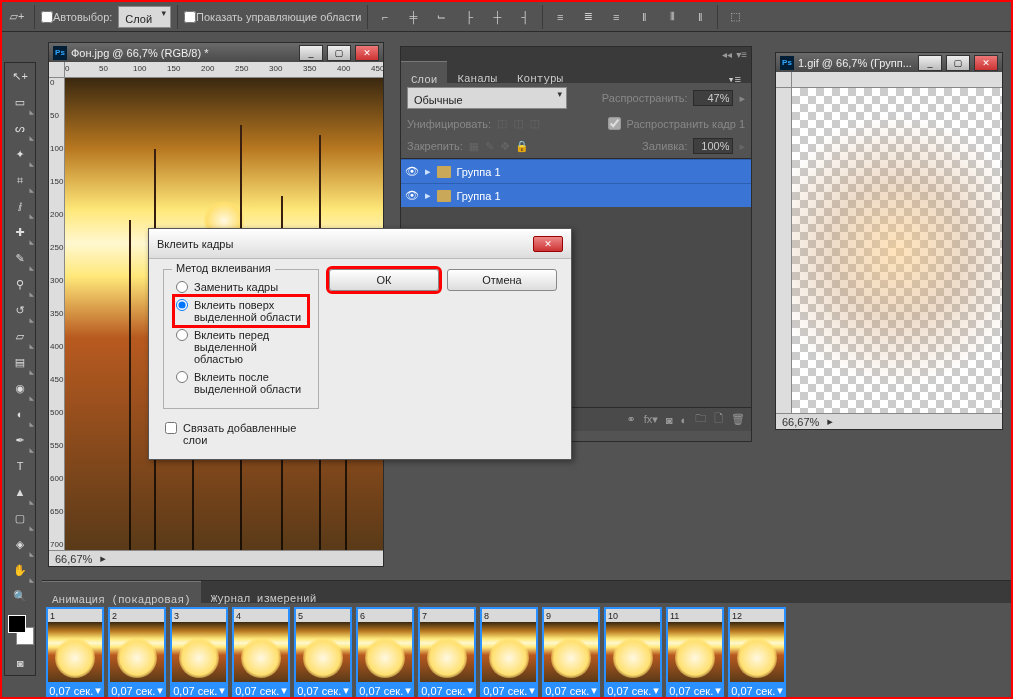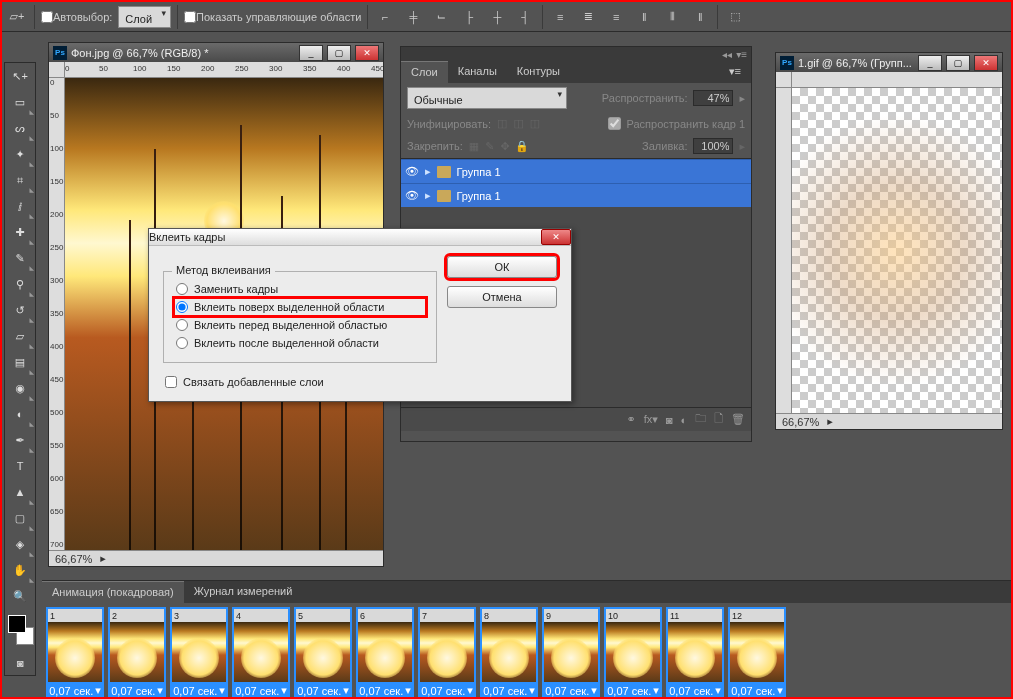--- a/index.html
+++ b/index.html
@@ -36,45 +36,45 @@
 .sunset { width:100%; height:100%; background:linear-gradient(180deg,#3a2810 0%,#b87820 15%,#ffe87a 28%,#fff8d0 35%,#ffe87a 42%,#b85a20 55%,#5a3a18 100%); position:relative; }
 .sunset::before { content:""; position:absolute; left:50%; top:26%; width:40px; height:40px; background:radial-gradient(circle,#fff8e0 0%,#ffe070 60%,transparent 80%); border-radius:50%; transform:translateX(-50%);}
 .sunset .reed { position:absolute; bottom:0; width:2px; background:linear-gradient(0deg,#1a0f05,#3a2010); }
 .checker { background-image:linear-gradient(45deg,#ccc 25%,transparent 25%),linear-gradient(-45deg,#ccc 25%,transparent 25%),linear-gradient(45deg,transparent 75%,#ccc 75%),linear-gradient(-45deg,transparent 75%,#ccc 75%); background-size:16px 16px; background-position:0 0,0 8px,8px -8px,-8px 0; background-color:#fff;}
 .checker::after{content:"";position:absolute;left:0;top:0;right:0;bottom:0;background:radial-gradient(circle at 50% 50%,rgba(255,200,120,0.5),rgba(200,140,80,0.3),transparent 70%);}
 
 .panel { position:absolute; background:#535353; border:1px solid #2b2b2b; }
 .panel .phraw { height:14px; background:#3a3a3a; display:flex; justify-content:flex-end; align-items:center; padding:0 4px; gap:4px; }
 .phraw span { color:#999; font-size:10px; cursor:pointer; }
 .tabs { height:22px; display:flex; background:#3a3a3a; }
-.tab { padding:4px 10px; color:#ccc; cursor:pointer; }
+.tab { padding:12px 10px; color:#ccc; cursor:pointer;font-family:Liberation Mono, monospace; }
 .tab.active { background:#535353; border-top:1px solid #777; }
 .panelctl { padding:4px 6px; display:flex; align-items:center; gap:6px; color:#888; }
 .panelctl .dropdown{flex:0 0 auto;}
 .panelctl .spacer{flex:1;}
 .panelctl label{color:#888;}
 .panelctl input[type=text]{width:40px;background:#3f3f3f;border:1px solid #2b2b2b;color:#ccc;padding:1px 3px;text-align:right;}
 .dim{color:#666;}
 .layerlist { background:#4a4a4a; max-height:200px; overflow:auto; }
 .layer { display:flex; align-items:center; height:24px; background:#3a75d6; color:#fff; border-top:1px solid #2d5fb0; padding:0 4px; gap:6px;}
 .layer .eye { width:14px; height:14px; color:#fff; }
 .layer .folder { width:14px; height:12px; background:#c9a85a; border-radius:1px; }
 .panelfooter { height:24px; background:#4a4a4a; border-top:1px solid #2b2b2b; display:flex; justify-content:flex-end; align-items:center; gap:8px; padding:0 6px; color:#999;}
 
 .dialog { position:absolute; background:#ececec; border:1px solid #555; box-shadow:2px 2px 6px rgba(0,0,0,0.4); }
-.dlgtitle { height:17px; background:linear-gradient(#fff,#ddd); display:flex; align-items:center; padding:0 0; gap:6px; border-bottom:1px solid #bbb; }
+.dlgtitle { height:30px; background:linear-gradient(#fff,#ddd); display:flex; align-items:center; padding:0 8px; gap:6px; border-bottom:1px solid #bbb; }
 .dlgtitle .ttl { flex:1; color:#222; }
 .dlgclose { width:30px; height:16px; background:linear-gradient(#e88,#c33); color:#fff; text-align:center; line-height:15px; border:1px solid #900; border-radius:2px; cursor:pointer; font-size:9px;}
 .dlgbody { padding:10px 14px; display:flex; gap:10px; }
-.fieldset { border:1px solid #b0b0b0; padding:8px 10px 10px; position:relative; flex:1;margin-top:15px; }
+.fieldset { border:1px solid #b0b0b0; padding:8px 10px 10px; position:relative; flex:1; }
 .fieldset > legend { position:absolute; top:-8px; left:8px; background:#ececec; padding:0 4px; color:#222;}
 .radio { display:flex; align-items:flex-start; gap:6px; padding:3px 2px; color:#222; }
 .radio input{width:12px;height:12px;}
 .radio.hl { outline:3px solid red; outline-offset:-1px; }
-.btncol { display:flex; flex-direction:column; gap:8px; }
+.btncol { display:flex; flex-direction:row; gap:8px; }
 .winbutton { width:110px; height:22px; background:linear-gradient(#fff,#ddd); border:1px solid #888; border-radius:3px; text-align:center; line-height:20px; cursor:pointer; color:#222;}
 .okhl { outline:3px solid red; }
 
 .animpanel { position:absolute; left:40px; right:0; bottom:0; height:117px; background:#535353; border-top:1px solid #2b2b2b; }
 .animtabs { display:flex; height:22px; background:#3a3a3a; }
 .frames { display:flex; gap:4px; padding:4px; overflow:hidden; }
 .frame { width:58px; display:flex; flex-direction:column; align-items:center; border:2px solid #2a8fff; background:#2a8fff; }
 .frame .numbar { align-self:stretch; height:13px; background:#d9d9d9; color:#222; font-size:9px; padding:0 2px; display:flex; align-items:center;}
 .frame .thumb { width:54px; height:60px; }
 .frame .delay { font-size:9px; color:#fff; padding:2px 0; display:flex; align-items:center; gap:2px;}

